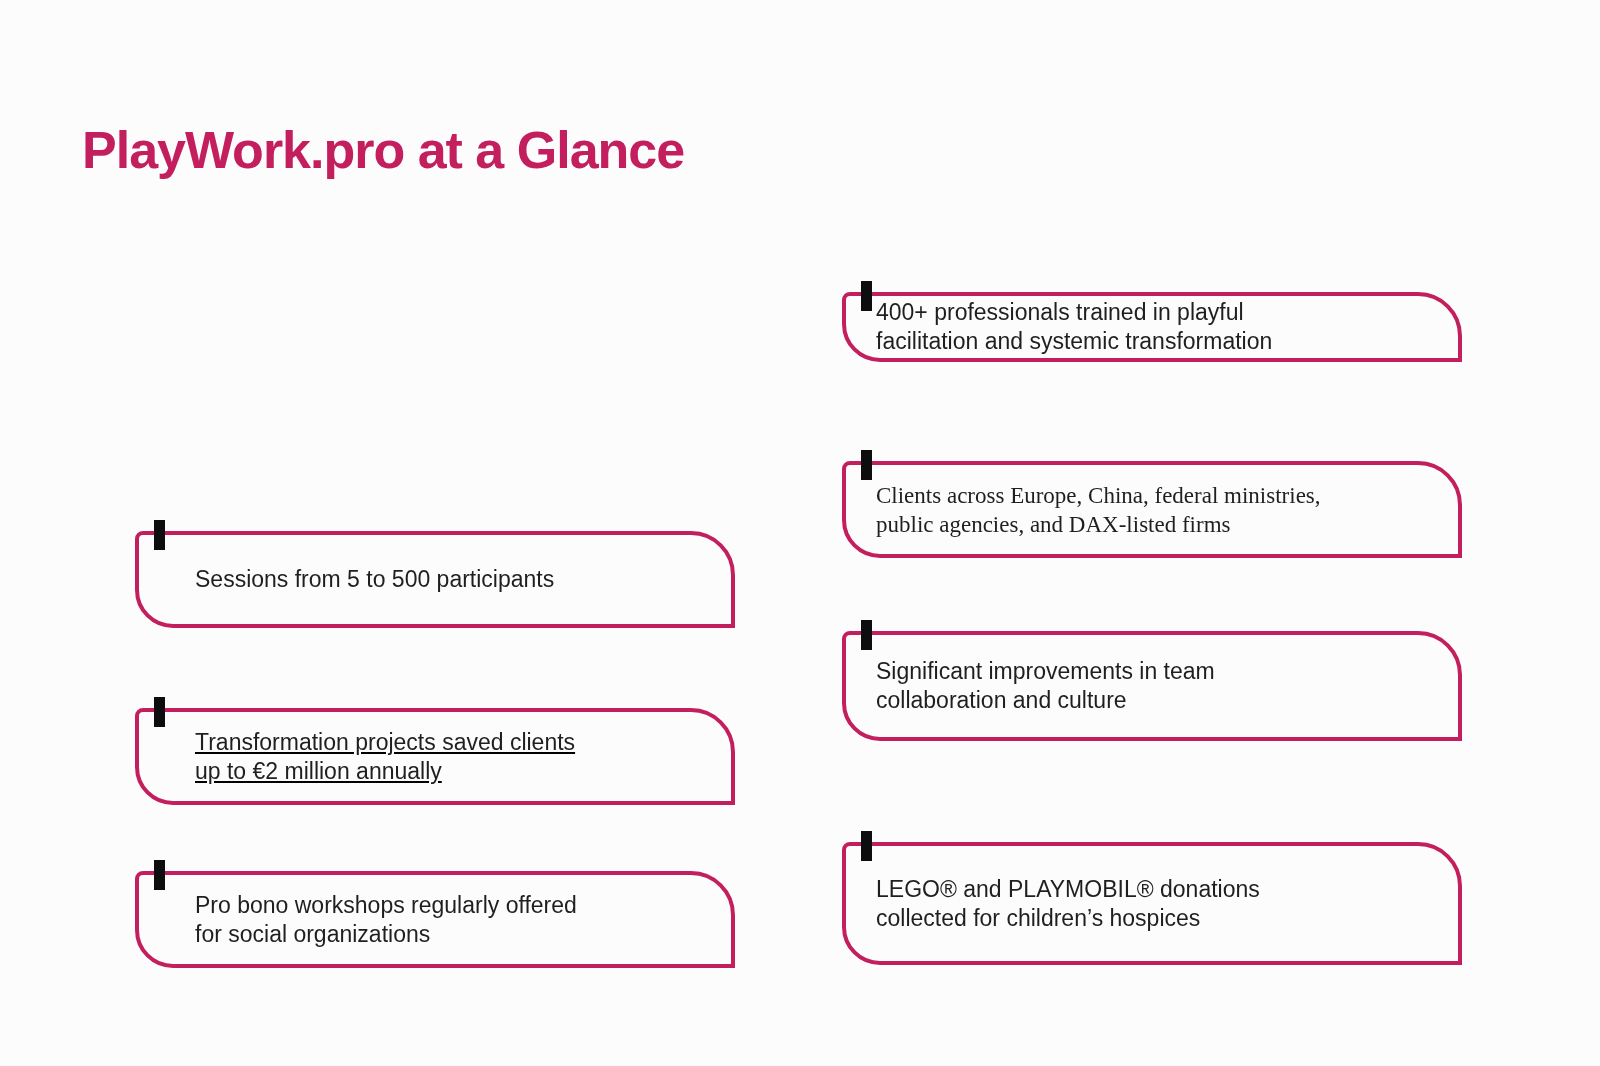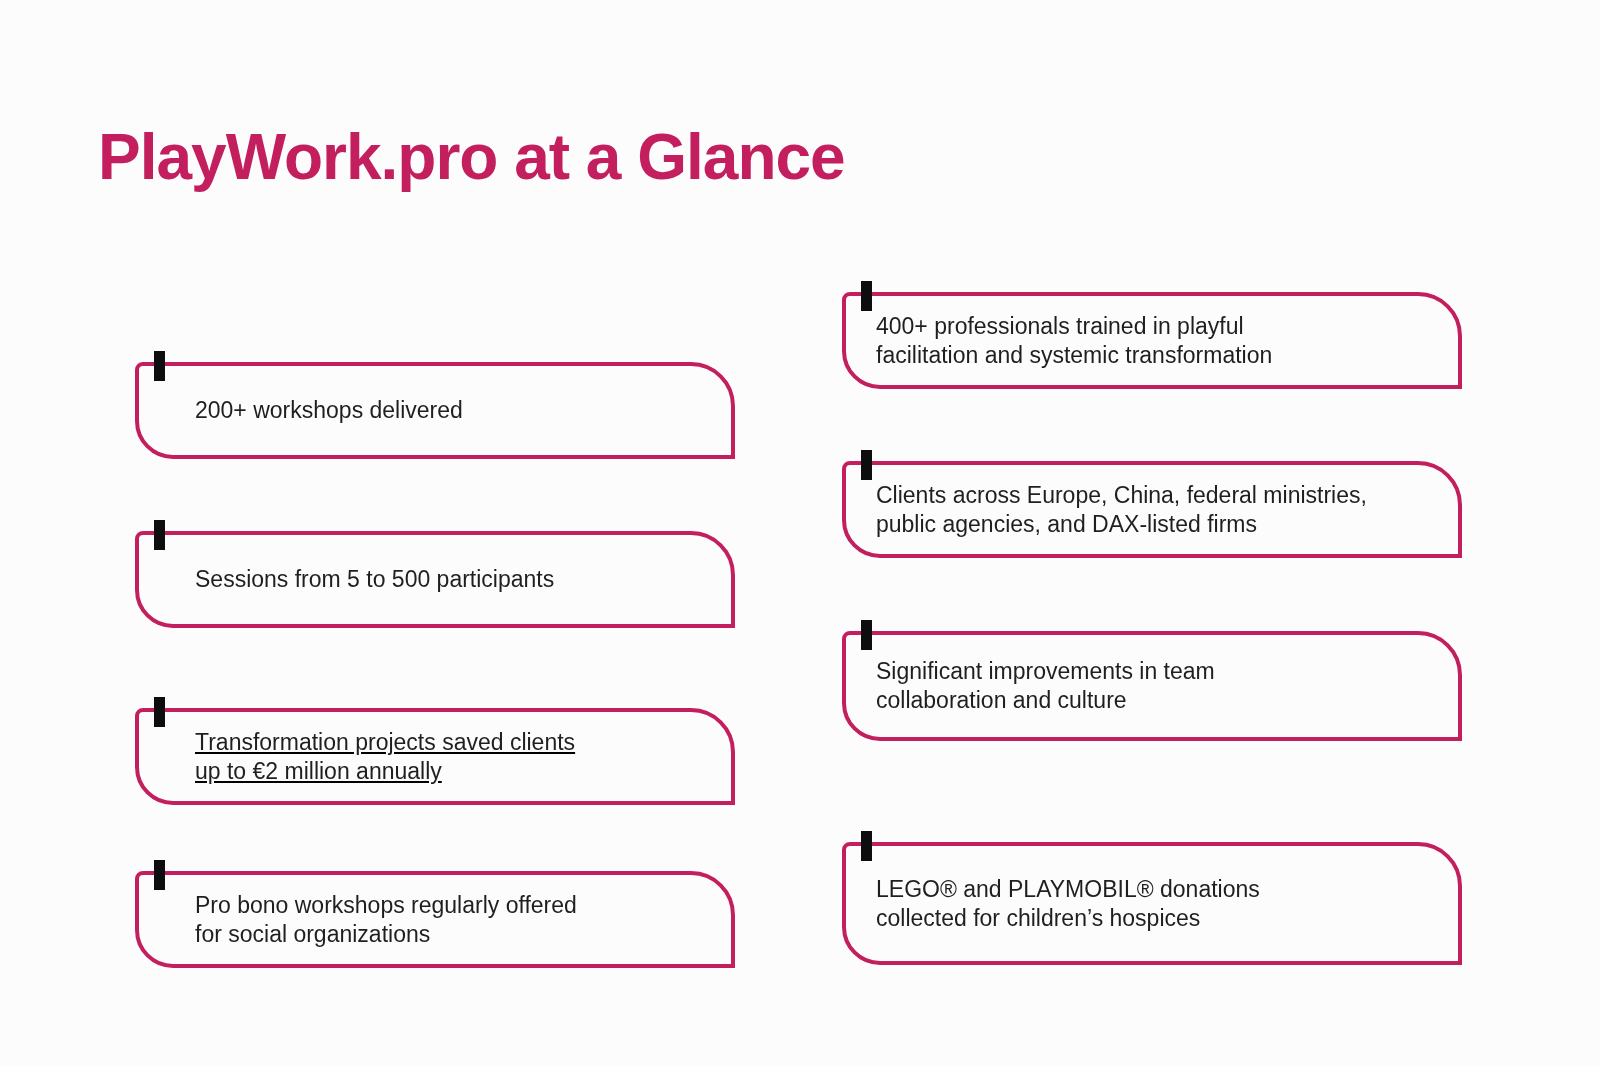--- a/index.html
+++ b/index.html
@@ -10,24 +10,24 @@
   .slide {
     position: relative;
     width: 1600px;
     height: 1066px;
     background: #fcfcfc;
     overflow: hidden;
     font-family: "Liberation Sans", "DejaVu Sans", sans-serif;
   }
   .title {
     position: absolute;
-    left: 98px;
+    left: 82px;
     top: 120px;
     margin: 0;
-    font-size: 64px;
+    font-size: 52px;
     font-weight: 700;
     letter-spacing: -1px;
     color: #c31e5e;
     white-space: nowrap;
   }
   .stat-card {
     position: absolute;
     box-sizing: border-box;
     border: 4px solid #c31e5e;
     border-radius: 8px 44px 0 38px;
@@ -56,49 +56,45 @@
   .col-left  .stat-text { padding-left: 56px; }
   .col-right .stat-text { padding-left: 30px; }
 </style>
 </head>
 <body>
 
 <div class="slide">
 
   <h1 class="title">PlayWork.pro at a Glance</h1>
 
-  <div class="stat-card col-left" style="top:362px; height:97px;">
-    <span class="tick"></span>
-    <span class="stat-text">200+ workshops delivered</span>
-  </div>
 
   <div class="stat-card col-left" style="top:531px; height:97px;">
     <span class="tick"></span>
     <span class="stat-text">Sessions from 5 to 500 participants</span>
   </div>
 
   <div class="stat-card col-left" style="top:708px; height:97px;text-decoration:underline;">
     <span class="tick"></span>
     <span class="stat-text">Transformation projects saved clients
 up to €2 million annually</span>
   </div>
 
   <div class="stat-card col-left" style="top:871px; height:97px;">
     <span class="tick"></span>
     <span class="stat-text">Pro bono workshops regularly offered
 for social organizations</span>
   </div>
 
-  <div class="stat-card col-right" style="top:292px; height:97px;">
+  <div class="stat-card col-right" style="top:292px; height:70px;">
     <span class="tick"></span>
     <span class="stat-text">400+ professionals trained in playful
 facilitation and systemic transformation</span>
   </div>
 
-  <div class="stat-card col-right" style="top:461px; height:97px;">
+  <div class="stat-card col-right" style="top:461px; height:97px;font-family:Liberation Serif, serif;">
     <span class="tick"></span>
     <span class="stat-text">Clients across Europe, China, federal ministries,
 public agencies, and DAX-listed firms</span>
   </div>
 
   <div class="stat-card col-right" style="top:631px; height:110px;">
     <span class="tick"></span>
     <span class="stat-text">Significant improvements in team
 collaboration and culture</span>
   </div>

